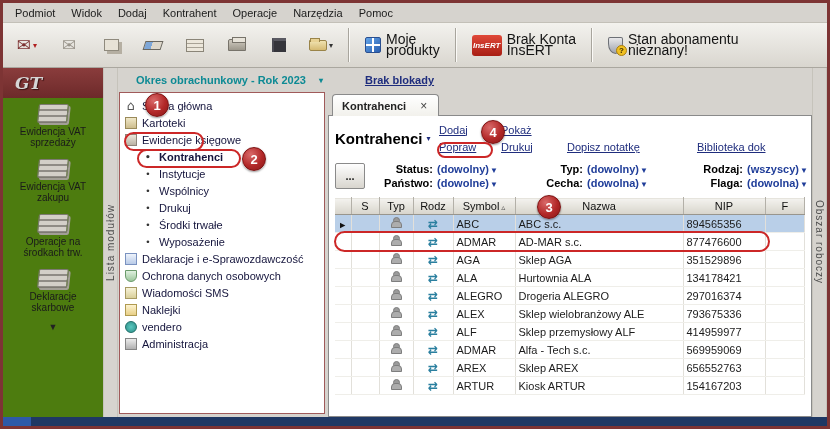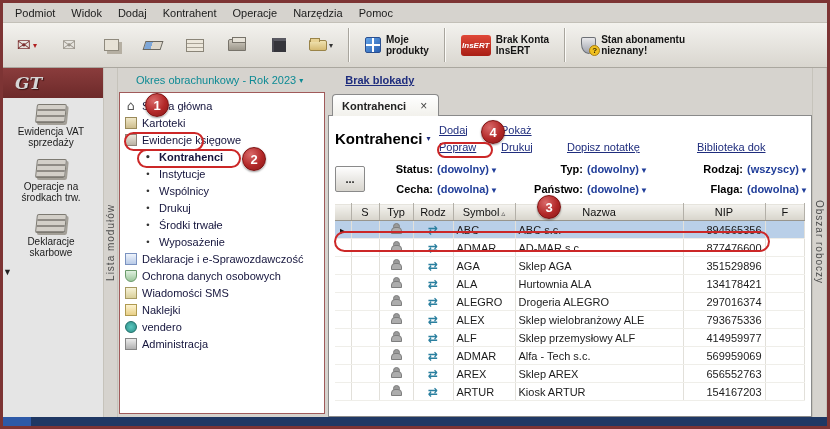--- a/index.html
+++ b/index.html
@@ -18,44 +18,44 @@
   .ic-copy{width:15px;height:12px;background:#e7e2d6;border:1px solid #8f8a7d;box-shadow:3px 3px 0 #b5afa2}
   .ic-eraser{width:18px;height:9px;background:linear-gradient(90deg,#7ea7d8 42%,#ded8cb 42%);border:1px solid #6a675f;transform:skewX(-18deg)}
   .ic-cards{width:18px;height:13px;background:repeating-linear-gradient(180deg,#ece7db 0 3px,#a8a295 3px 4px);border:1px solid #8a8578}
   .ic-printer{width:18px;height:12px;background:linear-gradient(#cfcabf,#9d988c);border:1px solid #77736a;border-radius:2px 2px 0 0;position:relative}
   .ic-printer::before{content:"";position:absolute;left:3px;top:-3px;width:12px;height:4px;background:#e8e4da;border:1px solid #77736a}
   .ic-cube{width:14px;height:14px;background:#35353b;border-top:3px solid #5a5a62;border-left:2px solid #4a4a52}
   .ic-folder{width:18px;height:11px;background:linear-gradient(#f0e2b0,#d5ba72);border:1px solid #9a8448;border-radius:0 2px 2px 2px;position:relative}
   .ic-folder::before{content:"";position:absolute;left:0;top:-3px;width:8px;height:3px;background:#e8d294;border:1px solid #9a8448;border-bottom:none}
   .vsep{width:2px;height:34px;border-left:1px solid #a8a59d;border-right:1px solid #fbfaf7;margin:0 5px}
   .tool-item{display:flex;align-items:center;gap:5px;padding:0 7px;height:38px;border:1px solid transparent;border-radius:2px}
-  .tool-label{font-size:10px;font-weight:bold;line-height:11px;color:#141414}
+  .tool-label{font-size:14px;font-weight:normal;line-height:11px;color:#141414}
   .ic-products{width:16px;height:16px;background:
      linear-gradient(#fff,#fff) 50% 0/2px 100% no-repeat,
      linear-gradient(#fff,#fff) 0 50%/100% 2px no-repeat,
      linear-gradient(135deg,#63a4e8,#2a5fb0);border:1px solid #2a4f90;border-radius:2px}
   .ic-insert{width:30px;height:21px;background:linear-gradient(#e04838,#a81e14);border-radius:3px;color:#fff;font-size:8px;font-style:italic;font-weight:bold;display:flex;align-items:center;justify-content:center}
   .ic-shield{width:15px;height:17px;background:linear-gradient(#e8e8ea,#9fa3ad);border:1px solid #6d7076;border-radius:2px 2px 50% 50%/2px 2px 60% 60%;position:relative}
   .q-badge{position:absolute;right:-5px;bottom:-3px;width:11px;height:11px;border-radius:50%;background:#f0c020;border:1px solid #a87d10;color:#3a2c00;font-size:8px;font-weight:bold;display:flex;align-items:center;justify-content:center}
   
   .bodyrow{display:flex;height:349px}
-  .modules-col{width:100px;background:#e5e5e5;display:flex;flex-direction:column;flex:none}
+  .modules-col{width:100px;background:#4d7c0f;display:flex;flex-direction:column;align-items:center;flex:none}
   .gt-block{width:100%;height:30px;background:linear-gradient(#8a3c3c,#6d2a2a);display:flex;align-items:center;justify-content:flex-start;padding-left:12px}
   .gt-text{font-family:"DejaVu Serif",serif;font-style:italic;font-weight:bold;font-size:17px;color:#d6d6d6;text-shadow:1px 1px 1px #3a1212}
   .module{width:96px;display:flex;flex-direction:column;align-items:center;padding:5px 2px 4px;gap:3px;border:1px solid transparent}
   .mod-icon{width:30px;height:19px;border:1px solid #7d7a72;border-radius:2px;transform:skewX(-6deg);
      background:repeating-linear-gradient(180deg,#d3cfc8 0 4px,#8f8b85 4px 6px);box-shadow:2px 2px 0 #a39f97}
   .mod-label{font-size:10px;text-align:center;line-height:11px;color:#1a1a1a}
   .mod-more{margin-top:4px;font-size:9px;color:#222}
   .lista-strip,.right-strip{width:15px;background:#d6d3ce;display:flex;flex-direction:column;align-items:center;justify-content:center;flex:none;border-left:1px solid #c6c3bb;border-right:1px solid #c6c3bb}
   .vl{writing-mode:vertical-rl;transform:rotate(180deg);font-size:10px;color:#4c4c4c;letter-spacing:1px}
   .vr{writing-mode:vertical-rl;font-size:10px;color:#4c4c4c;letter-spacing:1px}
   .center{flex:1;display:flex;flex-direction:column;min-width:0}
   .topline{height:24px;display:flex;align-items:center;gap:42px;padding-left:18px}
-  .okres{color:#0d8a94;font-weight:normal;display:flex;align-items:center;gap:3px}
+  .okres{color:#0d8a94;font-weight:bold;display:flex;align-items:center;gap:13px}
   .okres .cc{font-size:8px;color:#0d8a94}
   .blokada{color:#1f2d7d;font-weight:bold;text-decoration:underline}
   .workrow{flex:1;display:flex;min-height:0}
   
   .tree{width:206px;flex:none;background:#fff;border:1px solid #a05a5a;margin:0 3px 3px 1px;padding-top:4px;overflow:hidden}
   .tree-item{height:17px;display:flex;align-items:center;gap:5px;padding-left:5px;white-space:nowrap;color:#14143c}
   .tree-item.sub{padding-left:22px}
   .tree-item.active{font-weight:bold}
   .ti{width:12px;height:12px;flex:none;display:inline-flex;align-items:center;justify-content:center;font-size:11px;line-height:12px;font-family:"DejaVu Sans",sans-serif}
   .ti-home{color:#555;font-size:13px}
@@ -77,30 +77,30 @@
   .panel{flex:1;background:#fff;border:1px solid #8a8a8a;padding:5px 6px 0;overflow:hidden;position:relative;z-index:1}
   .hdr{display:flex}
   .title-wrap{width:104px;display:flex;align-items:center;gap:4px}
   .title{font-size:15px;font-weight:bold;color:#000}
   .title-caret{font-size:8px;color:#1f2d7d}
   .links{display:grid;grid-template-columns:62px 66px 130px auto;grid-auto-rows:17px;align-items:center;flex:1;min-width:0}
   .lnk{color:#1f2d7d;text-decoration:underline;white-space:nowrap;overflow:hidden}
   
   .fil{display:flex;margin-top:8px;align-items:center}
   .more-btn{width:30px;height:26px;flex:none;border:1px solid #8a8a8a;background:linear-gradient(#fefefe,#d8d5ce);display:flex;align-items:center;justify-content:center;font-weight:bold;margin-right:12px;border-radius:2px}
-  .fgrid{display:grid;grid-template-columns:150px 160px 150px auto;row-gap:8px;flex:1;min-width:0}
+  .fgrid{display:grid;grid-template-columns:150px 160px 150px auto;row-gap:2px;flex:1;min-width:0}
   .filter{white-space:nowrap;overflow:hidden}
   .flabel{display:inline-block;width:56px;text-align:right;margin-right:4px;font-weight:bold;color:#000}
   .fvalue{color:#1f3d99;font-weight:bold}
   .fcaret{color:#1f3d99;font-size:8px;margin-left:1px}
   
   table.grid{width:100%;border-collapse:collapse;table-layout:fixed;margin-top:8px}
   table.grid thead td{background:linear-gradient(#f4f3ef,#d7d4cb);border-right:1px solid #b3b0a8;border-bottom:1px solid #98958d;border-top:1px solid #fff;height:17px;text-align:center;font-size:11px;color:#111;overflow:hidden;white-space:nowrap}
   table.grid tbody td{height:18px;border-right:1px solid #e2e0da;border-bottom:1px solid #efeee9;font-size:11px;padding:0 3px;overflow:hidden;white-space:nowrap}
-  td.num{text-align:right;padding-right:5px}
+  td.num{padding-right:5px}
   tr.selected td{background:#b9cfe8}
   .pointer{font-size:9px;color:#111}
   .person{width:10px;height:11px;position:relative;display:inline-block}
   .person::before{content:"";position:absolute;top:0;left:2px;width:5px;height:5px;border-radius:50%;background:#9a9a9a;border:1px solid #7e7e7e}
   .person::after{content:"";position:absolute;bottom:0;left:0;width:9px;height:5px;border-radius:4px 4px 0 0;background:#adadad;border:1px solid #7e7e7e}
   .transfer{color:#2a7f9f;font-weight:bold;font-size:12px;font-family:"DejaVu Sans",sans-serif}
   .sortmark{font-size:8px;color:#555;margin-left:2px}
   td.cc{text-align:center}
   
   .bottombar{height:9px;background:#1f3864;display:flex}
@@ -188,20 +188,24 @@
 
   <div class="bodyrow">
 
     <div class="modules-col">
       <div class="gt-block">
         <span class="gt-text">GT</span>
       </div>
       <div class="module">
         <span class="mod-icon"></span>
         <span class="mod-label">Ewidencja VAT sprzedaży</span>
+      </div>
+      <div class="module">
+        <span class="mod-icon"></span>
+        <span class="mod-label">Ewidencja VAT zakupu</span>
       </div>
       <div class="module">
         <span class="mod-icon"></span>
         <span class="mod-label">Operacje na środkach trw.</span>
       </div>
       <div class="module">
         <span class="mod-icon"></span>
         <span class="mod-label">Deklaracje skarbowe</span>
       </div>
       <div class="mod-more">▼</div>
@@ -321,24 +325,24 @@
                 <span class="filter">
                   <b class="flabel">Typ:</b><span class="fvalue">(dowolny)</span><span class="fcaret">▼</span>
                 </span>
                 <span class="filter">
                   <b class="flabel">Rodzaj:</b><span class="fvalue">(wszyscy)</span><span class="fcaret">▼</span>
                 </span>
                 <span class="filter">
                   
                 </span>
                 <span class="filter">
+                  <b class="flabel">Państwo:</b><span class="fvalue">(dowolne)</span><span class="fcaret">▼</span>
+                </span>
+                <span class="filter">
                   <b class="flabel">Cecha:</b><span class="fvalue">(dowolna)</span><span class="fcaret">▼</span>
-                </span>
-                <span class="filter">
-                  <b class="flabel">Państwo:</b><span class="fvalue">(dowolne)</span><span class="fcaret">▼</span>
                 </span>
                 <span class="filter">
                   <b class="flabel">Flaga:</b><span class="fvalue">(dowolna)</span><span class="fcaret">▼</span>
                 </span>
                 <span class="filter">
                   
                 </span>
               </div>
             </div>
 

